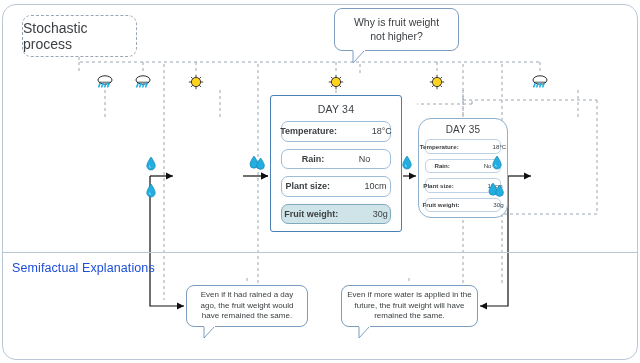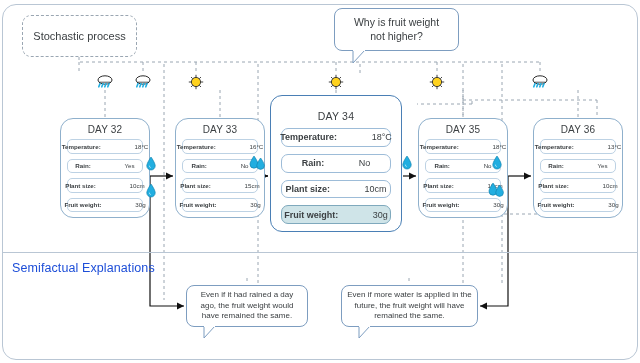--- a/index.html
+++ b/index.html
@@ -31,21 +31,21 @@
   .section-label{
     left:12px;top:258px;width:230px;height:20px;
     font-size:12.5px;color:#1d4ed8;letter-spacing:.1px;
     display:flex;align-items:center;
   }
 
   
   .dashed-box{
     border:1px dashed #9aa6b2;border-radius:9px;
     background:#fff;display:flex;align-items:center;justify-content:center;
-    font-size:11px;color:#3c4043;text-align:center;
+    font-size:14px;color:#3c4043;
   }
   .stochastic{left:22px;top:15px;width:115px;height:42px;}
 
   
   .bubble{
     left:334px;top:8px;width:125px;height:43px;
     border:1px solid #7d9dc0;border-radius:8px;background:#fff;
     display:flex;align-items:center;justify-content:center;
     text-align:center;font-size:10.5px;line-height:1.25;color:#3c4043;
     padding:0 11px;
@@ -72,22 +72,22 @@
   }
   .attr b{font-weight:bold;}
 
   
   .card-sm{width:90px;height:100px;}
   .card-sm .attr{width:74px;height:13px;}
 
   
   .card-lg{
     left:270px;top:95px;width:132px;height:137px;
-    border:1px solid #4a7fb5;border-radius:12px;
-    padding-top:14px;
+    border:1px solid #4a7fb5;border-radius:3px;
+    padding-top:7px;
   }
   .card-lg .day-title{font-size:10.5px;margin-bottom:6px;}
   .card-lg .attr{
     width:108px;height:21px;font-size:9px;border:1px solid #9dbcd8;
     border-radius:7px;margin-bottom:7px;
   }
   .card-lg .attr.highlight{
     background:#cfe4e8;border:1px solid #7fa9bd;
   }
 
@@ -238,51 +238,21 @@
     </svg>
   </div>
   <div class="abs wicon" style="left:531px;top:74px;">
     <svg width="18" height="16" viewBox="0 0 18 16">
       <ellipse cx="9" cy="6" rx="7" ry="4.2" fill="#fff" stroke="#2b2b2b" stroke-width="1"></ellipse>
       <path d="M4,9.6 l-1.2,3.2 M7,9.6 l-1.2,3.2 M10,9.6 l-1.2,3.2 M13,9.6 l-1.2,3.2" stroke="#22aee0" stroke-width="1.6" stroke-linecap="round"></path>
       <path d="M3,8.2 h12" stroke="#2b2b2b" stroke-width="0.8"></path>
     </svg>
   </div>
 
-  <div class="abs day-card card-sm card32">
-    <div class="day-title">DAY 32</div>
-    <div class="attr">
-      <b>Temperature:</b>&nbsp;<span>18°C</span>
-    </div>
-    <div class="attr">
-      <b>Rain:</b>&nbsp;<span>Yes</span>
-    </div>
-    <div class="attr">
-      <b>Plant size:</b>&nbsp;<span>10cm</span>
-    </div>
-    <div class="attr">
-      <b>Fruit weight:</b>&nbsp;<span>30g</span>
-    </div>
-  </div>
-
-  <div class="abs day-card card-sm card33">
-    <div class="day-title">DAY 33</div>
-    <div class="attr">
-      <b>Temperature:</b>&nbsp;<span>16°C</span>
-    </div>
-    <div class="attr">
-      <b>Rain:</b>&nbsp;<span>No</span>
-    </div>
-    <div class="attr">
-      <b>Plant size:</b>&nbsp;<span>15cm</span>
-    </div>
-    <div class="attr">
-      <b>Fruit weight:</b>&nbsp;<span>30g</span>
-    </div>
-  </div>
+
 
   <div class="abs day-card card-lg">
     <div class="day-title">DAY 34</div>
     <div class="attr">
       <b>Temperature:</b>&nbsp;<span>18°C</span>
     </div>
     <div class="attr">
       <b>Rain:</b>&nbsp;<span>No</span>
     </div>
     <div class="attr">
@@ -302,35 +272,20 @@
       <b>Rain:</b>&nbsp;<span>No</span>
     </div>
     <div class="attr">
       <b>Plant size:</b>&nbsp;<span>10cm</span>
     </div>
     <div class="attr">
       <b>Fruit weight:</b>&nbsp;<span>30g</span>
     </div>
   </div>
 
-  <div class="abs day-card card-sm card36">
-    <div class="day-title">DAY 36</div>
-    <div class="attr">
-      <b>Temperature:</b>&nbsp;<span>13°C</span>
-    </div>
-    <div class="attr">
-      <b>Rain:</b>&nbsp;<span>Yes</span>
-    </div>
-    <div class="attr">
-      <b>Plant size:</b>&nbsp;<span>10cm</span>
-    </div>
-    <div class="attr">
-      <b>Fruit weight:</b>&nbsp;<span>30g</span>
-    </div>
-  </div>
 
   <div class="abs drop" style="left:145px;top:156px;">
     <svg width="12" height="15" viewBox="0 0 12 15">
       <path d="M6,1 C6,1 10.2,7 10.2,9.8 A4.2,4.2 0 0 1 1.8,9.8 C1.8,7 6,1 6,1 Z" fill="#22aee0" stroke="#1184b0" stroke-width="0.7"></path>
       <path d="M4.4,9.6 a1.8,1.8 0 0 0 1.4,2" stroke="#bde9f8" stroke-width="0.8" fill="none"></path>
     </svg>
   </div>
   <div class="abs drop" style="left:145px;top:183px;">
     <svg width="12" height="15" viewBox="0 0 12 15">
       <path d="M6,1 C6,1 10.2,7 10.2,9.8 A4.2,4.2 0 0 1 1.8,9.8 C1.8,7 6,1 6,1 Z" fill="#22aee0" stroke="#1184b0" stroke-width="0.7"></path>

